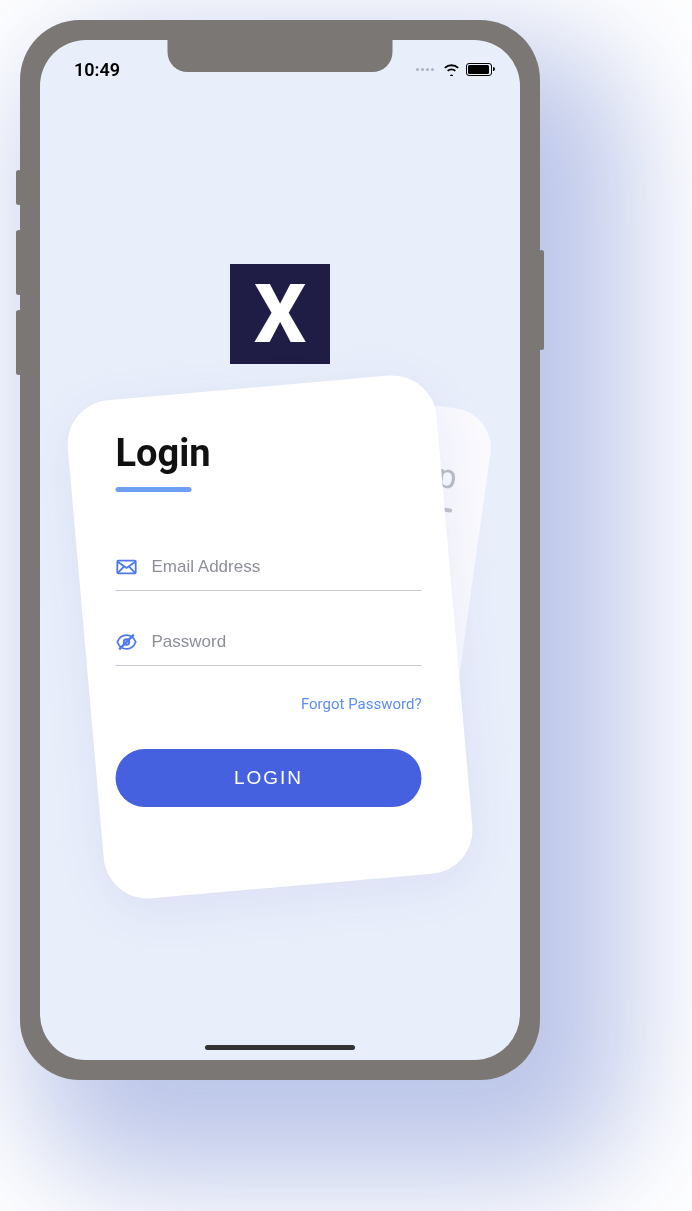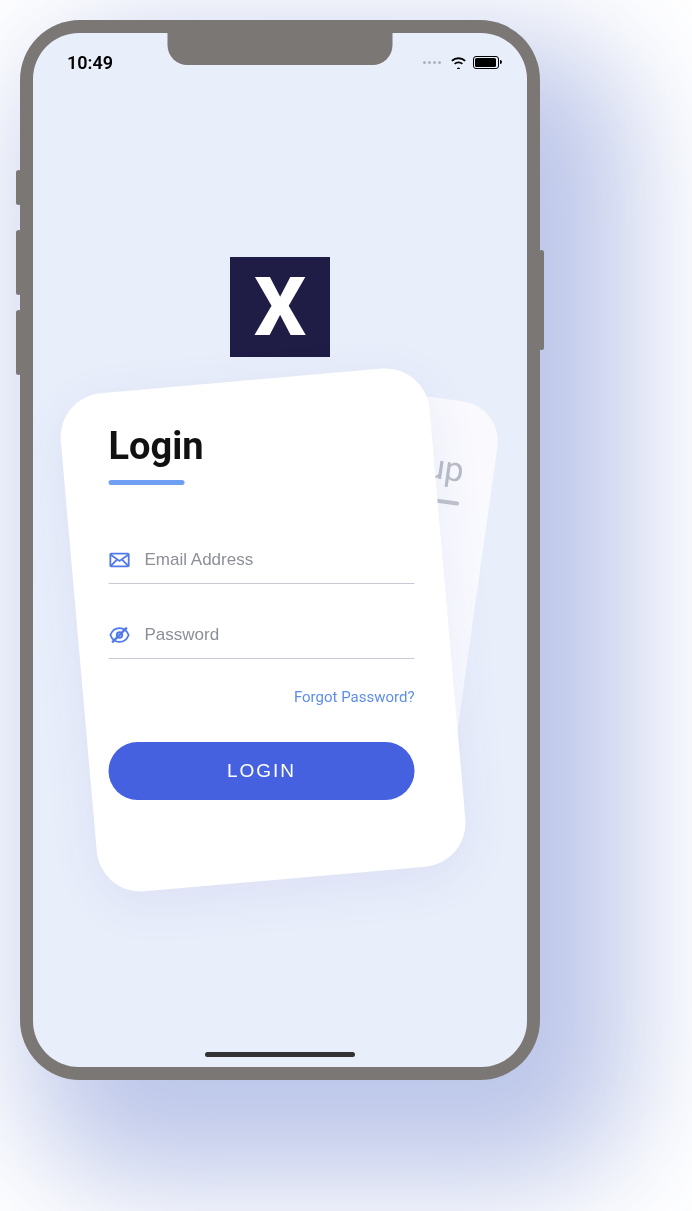--- a/index.html
+++ b/index.html
@@ -12,21 +12,21 @@
       padding: 20px;
       width: 692px;
       height: 1211px;
     }
     .phone-wrapper { position: relative; }
     .phone-frame {
       width: 520px;
       height: 1060px;
       background: #7a7774;
       border-radius: 60px;
-      padding: 13px;
+      padding: 20px;
       position: relative;
       box-shadow: 50px 60px 120px 40px rgba(63, 93, 192, 0.35);
     }
     .phone-screen {
       width: 100%;
       height: 100%;
       background: #e9eefb;
       border-radius: 46px;
       position: relative;
       overflow: hidden;

